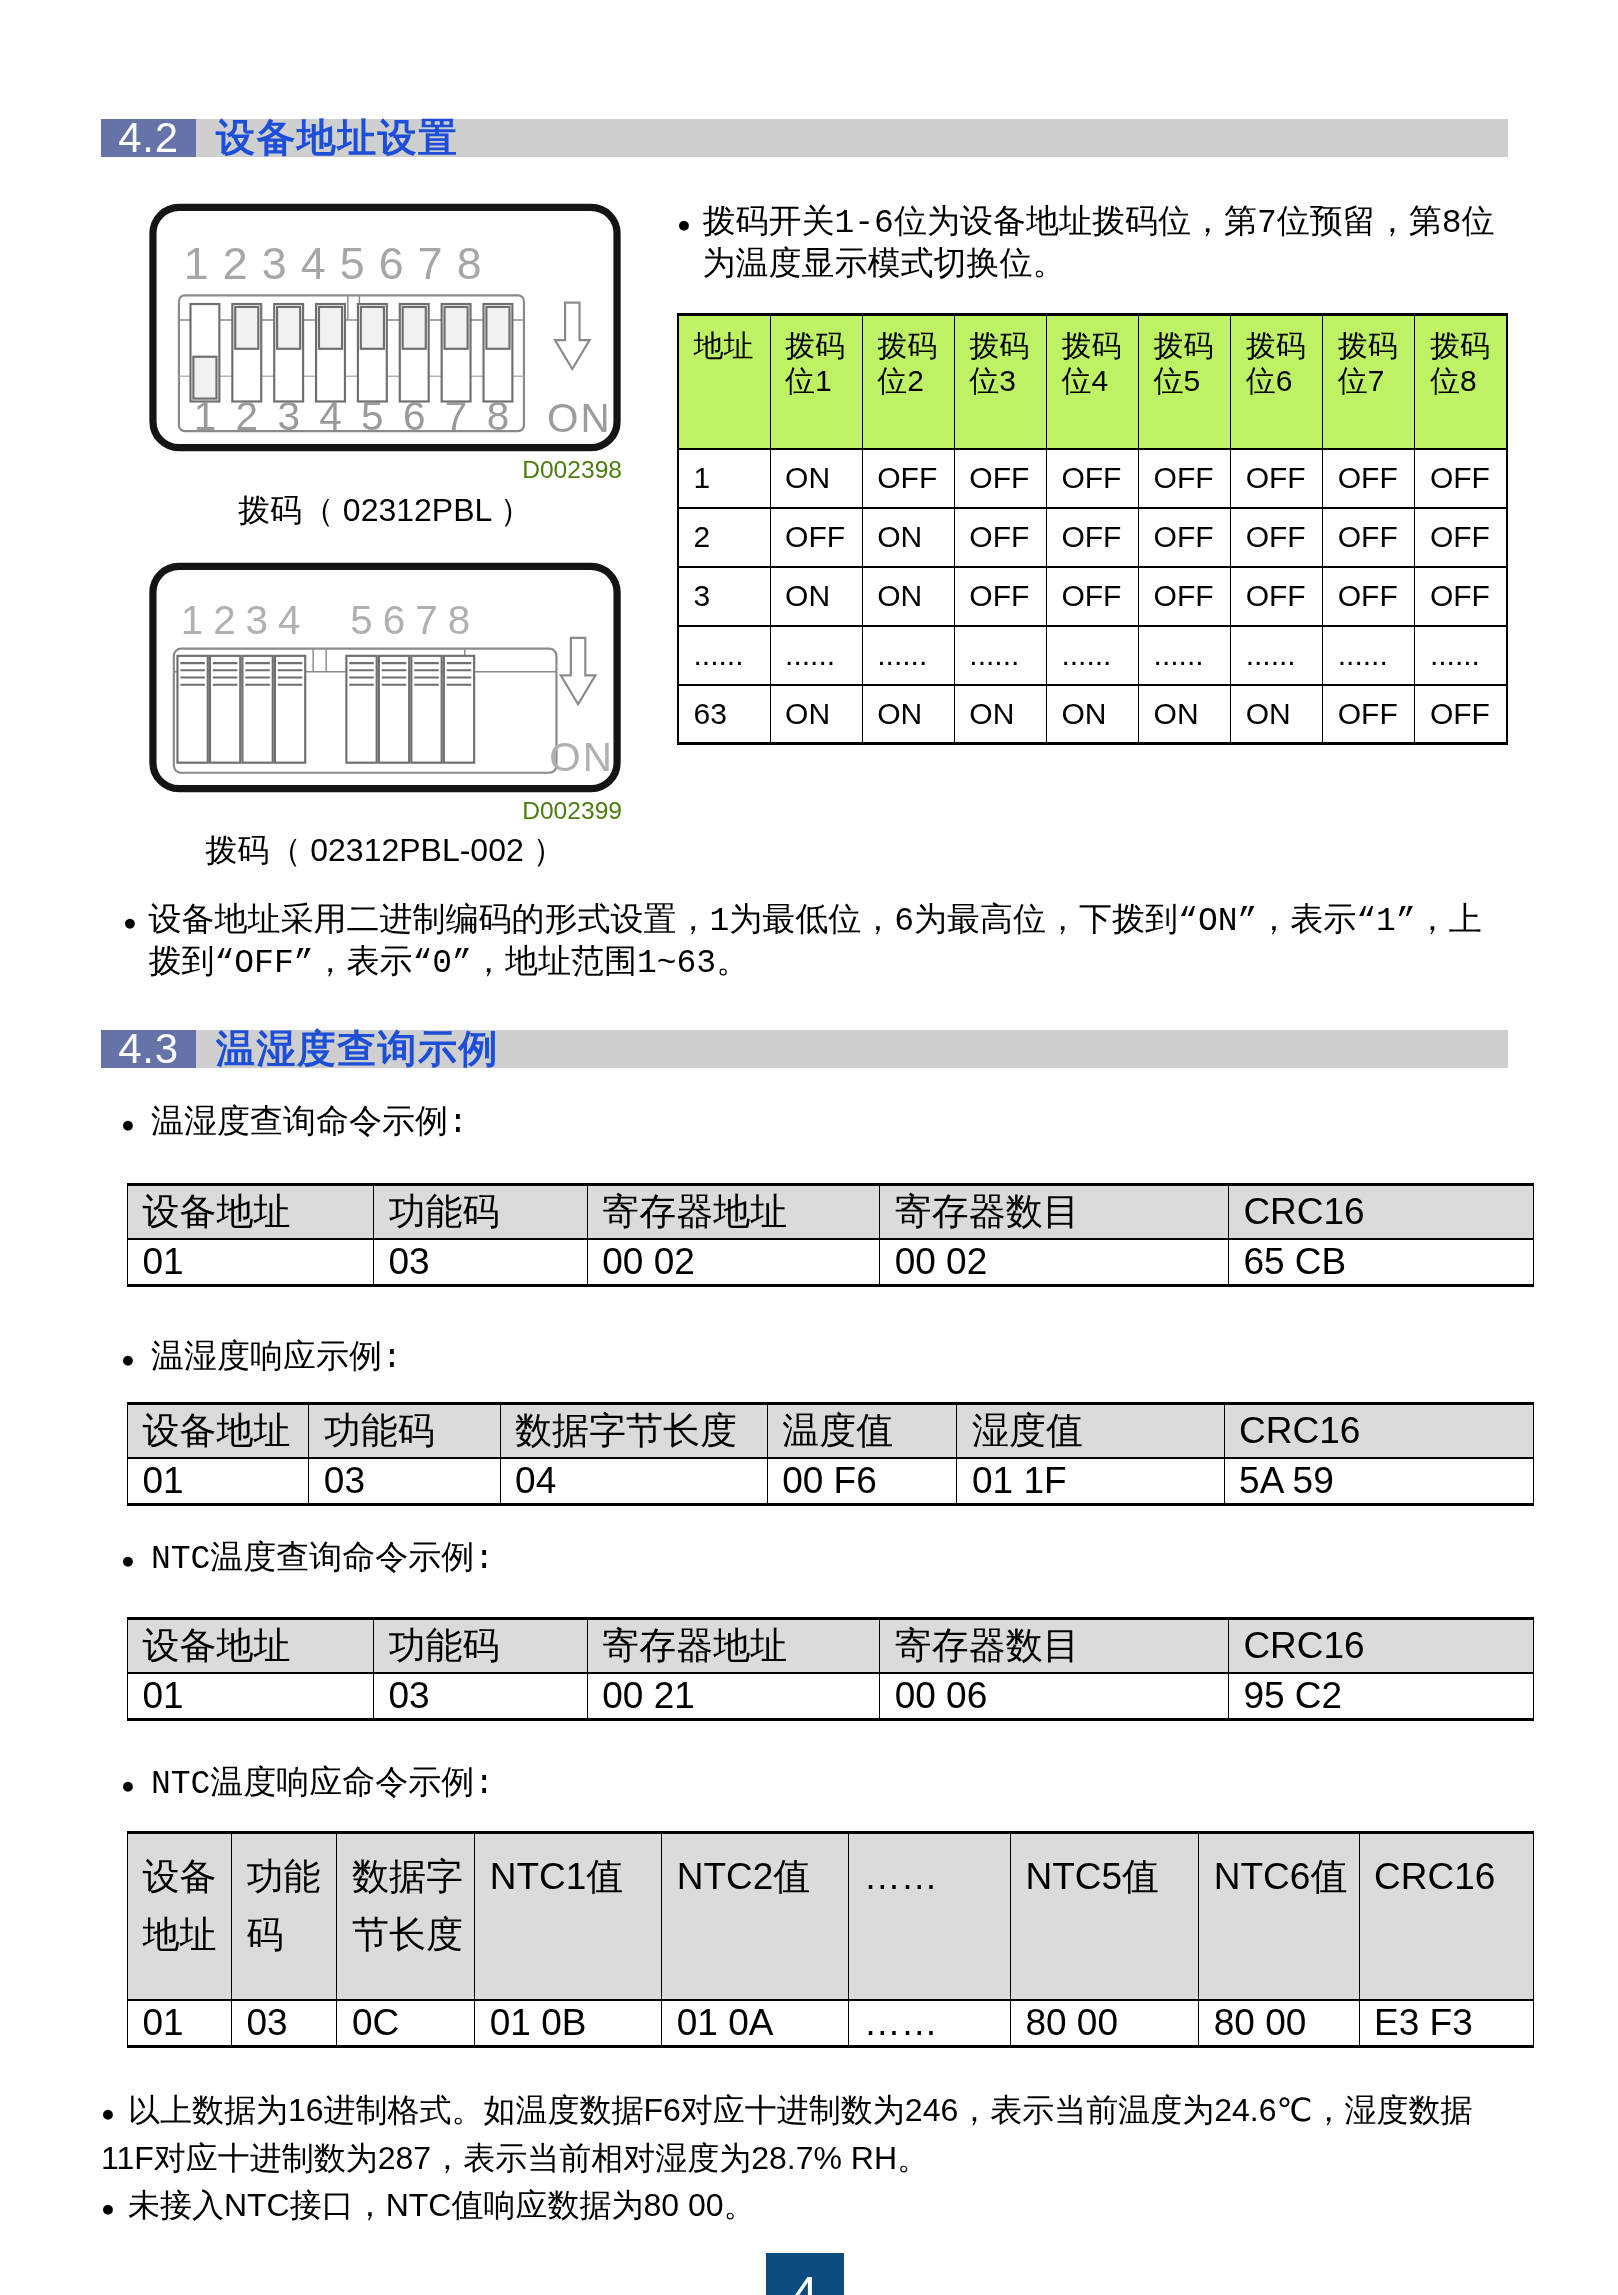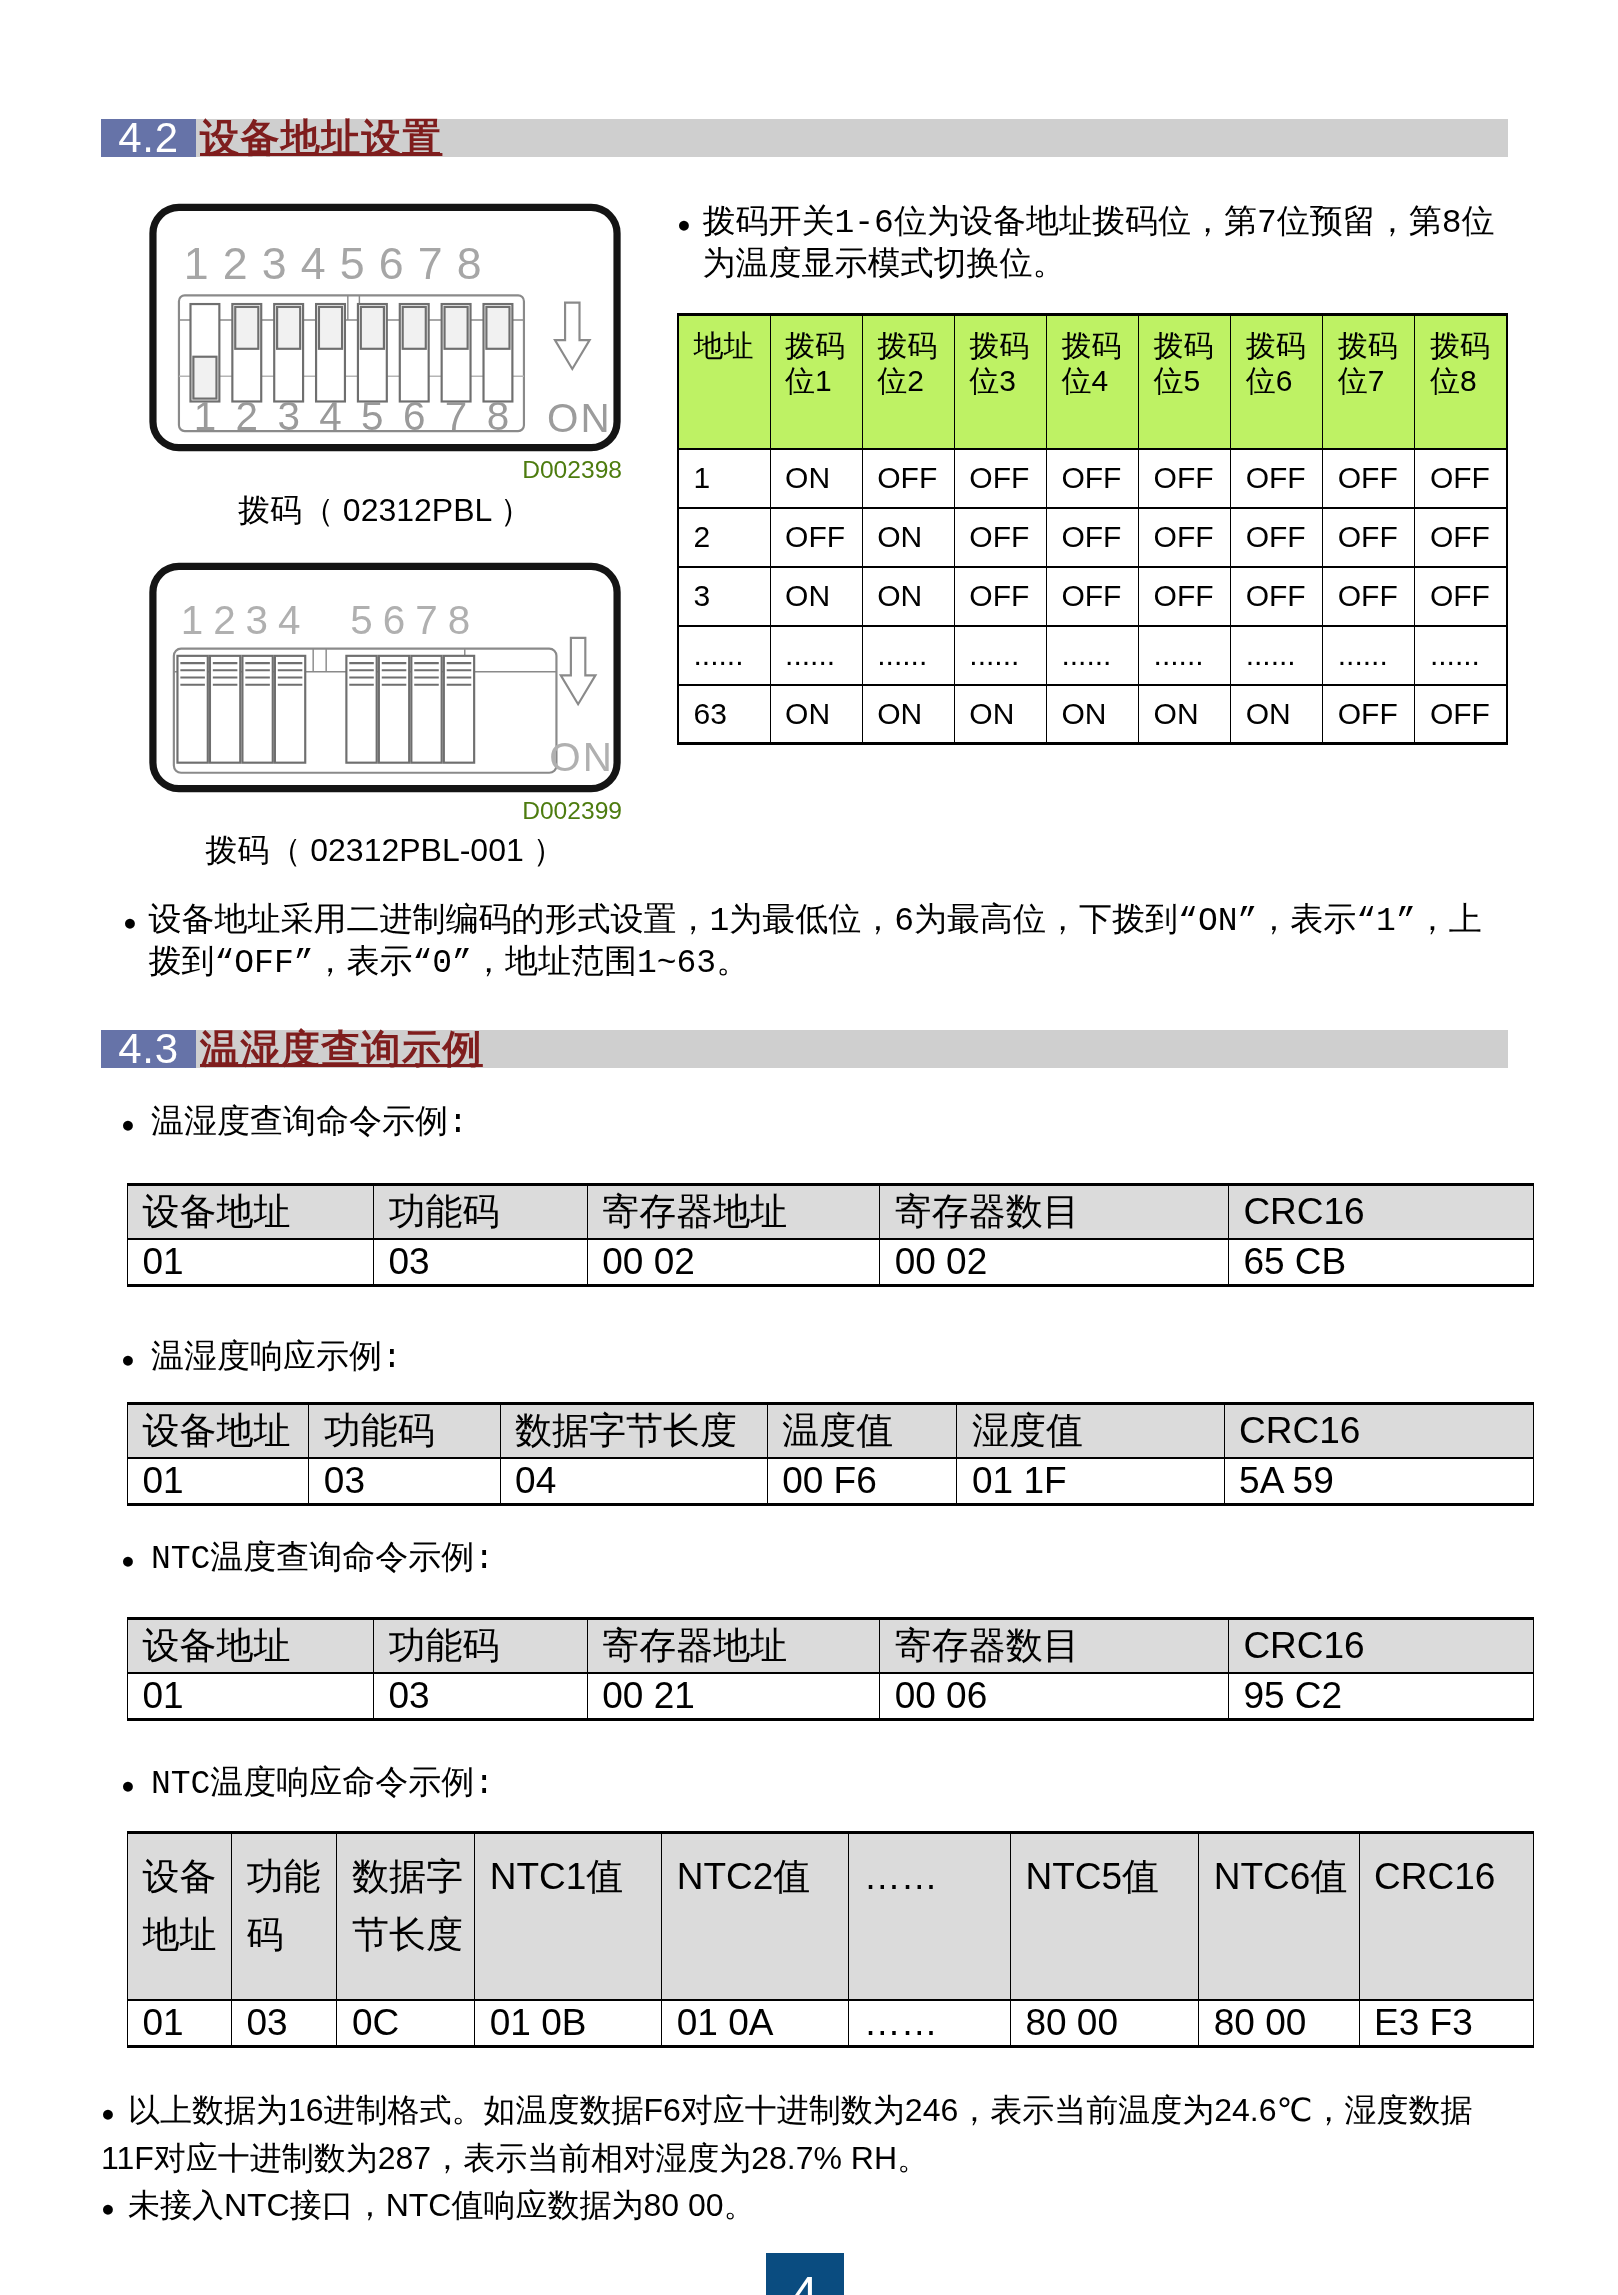--- a/index.html
+++ b/index.html
@@ -13,21 +13,21 @@
   
   .sec{display:flex;align-items:stretch;height:38px;}
   .sec42{margin-top:119px;}
   .sec43{margin-top:45px;}
   .sec-num{
     width:95px;background:#6673A8;color:#ffffff;
     font-size:42px;display:flex;align-items:center;justify-content:center;
     letter-spacing:0.7px;
   }
   .sec-bar{flex:1;background:#CFCFCF;display:flex;align-items:center;}
-  .sec-title{color:#7f1d1d;font-size:39px;font-weight:bold;padding-left:4px;letter-spacing:1.4px;text-decoration:underline;}
+  .sec-title{color:#1d4ed8;font-size:39px;font-weight:bold;padding-left:20px;letter-spacing:1.4px;}
 
   
   .row42{display:flex;margin-top:46px;}
   .figcol{width:522px;box-sizing:border-box;padding-left:47px;flex:none;}
   .dipcol{flex:1;margin-left:54px;}
 
   svg.fig{display:block;}
   .figcode{width:474px;text-align:right;font-size:24.6px;color:#4d7c0f;margin-top:4.3px;}
   .figcap{width:474px;text-align:center;font-size:32px;margin-top:4.3px;}
   .fig2{margin-top:29px;}
@@ -216,21 +216,21 @@
             <rect x="409" y="130" width="42" height="148"></rect>
               <path d="M413 140 h34 M413 150 h34 M413 160 h34 M413 170 h34"></path>
           </g>
         </g>
         <g stroke="#8a8a8a" stroke-width="3" fill="#ffffff">
           <path d="M585 105 h20 v52 h14 l-24 40 -24 -40 h14 z"></path>
         </g>
         <text x="555" y="290" font-size="56" fill="#b0b0b0" letter-spacing="3">ON</text>
       </svg>
       <div class="figcode">D002399</div>
-      <div class="figcap">拨码（ 02312PBL-001 ）</div>
+      <div class="figcap">拨码（ 02312PBL-002 ）</div>
     </div>
 
     <div class="dipcol">
       <div class="hb">
         <span class="dot">●</span>
         <span class="txt">拨码开关1-6位为设备地址拨码位，第7位预留，第8位为温度显示模式切换位。</span>
       </div>
       <table class="tbl-dip">
         <colgroup>
             <col>

